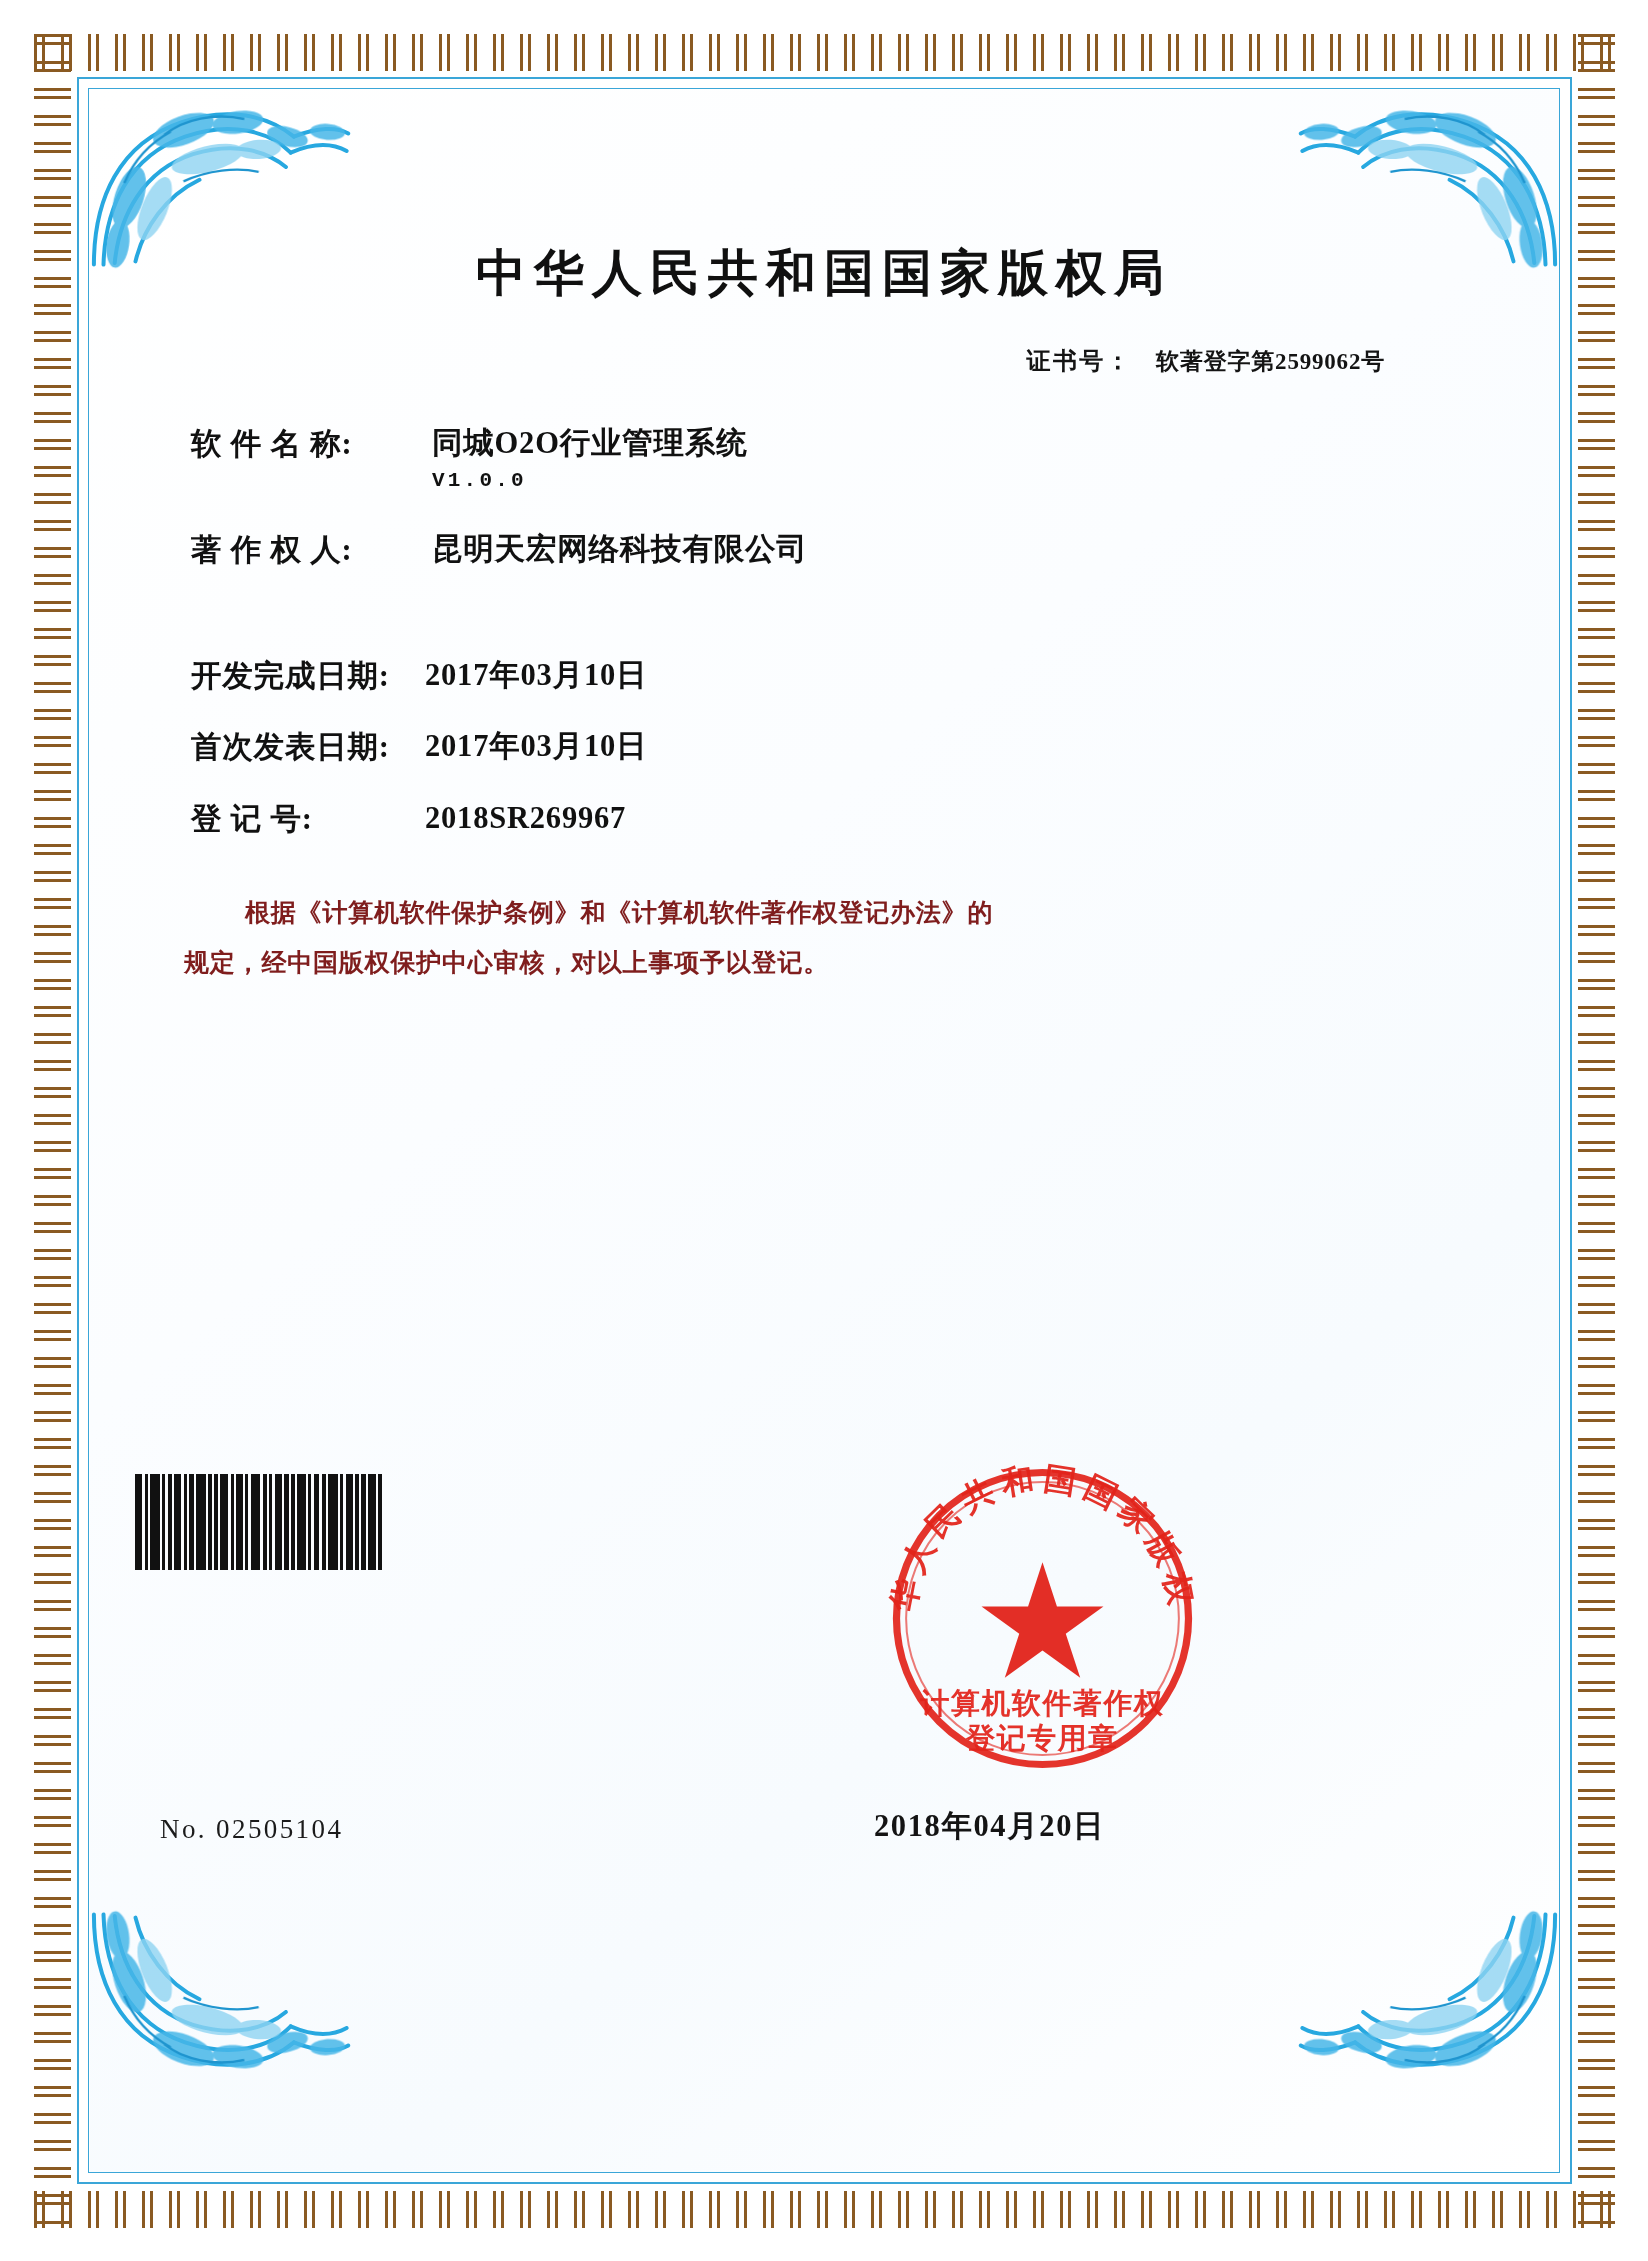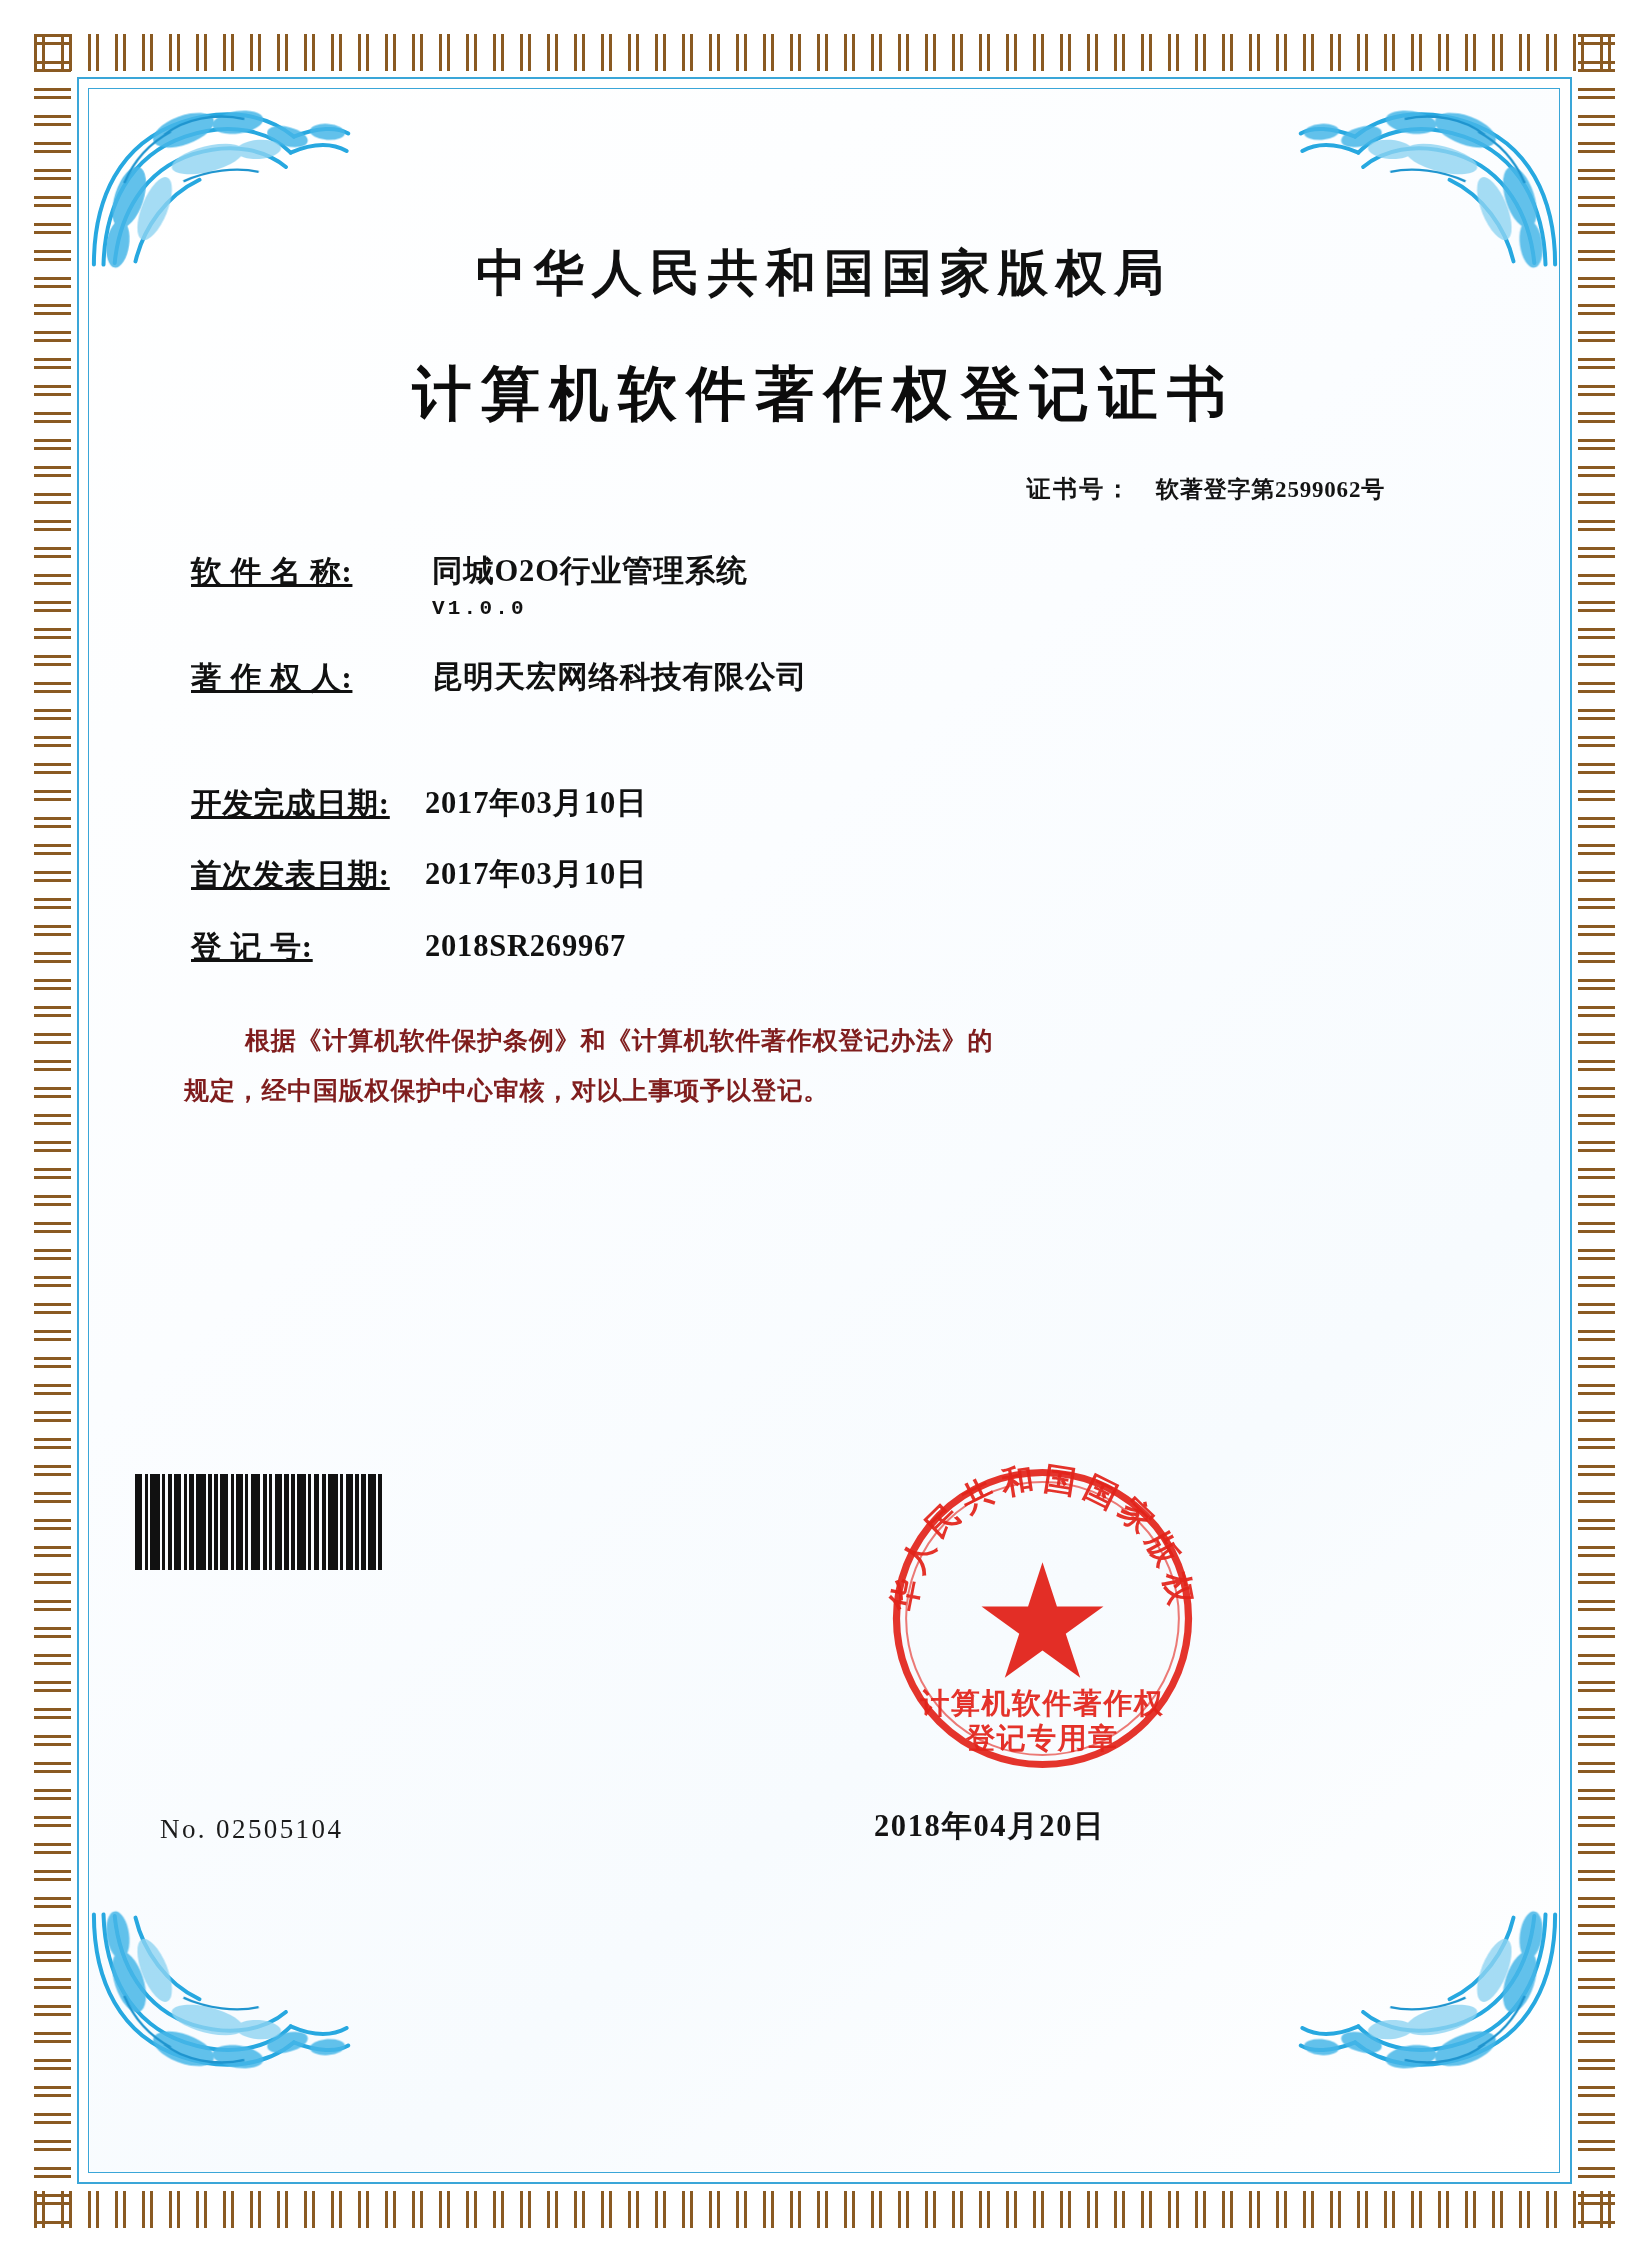--- a/index.html
+++ b/index.html
@@ -153,21 +153,20 @@
     margin-bottom: 35px;
   }
   .field-label {
     width: 241px;
     flex: 0 0 241px;
     font-size: 30.5px;
     font-weight: bold;
     color: #111111;
     letter-spacing: 0.8px;
     white-space: nowrap;
-    text-decoration: underline;
   }
   .field-value {
     font-size: 30.5px;
     font-weight: bold;
     color: #111111;
     letter-spacing: 0.8px;
     line-height: 1.28;
   }
   .field-value .ver {
     display: block;
@@ -374,21 +373,20 @@
         <path d="M46,120 C58,92 78,70 104,56"></path>
         <path d="M120,118 C150,104 186,100 214,106"></path>
       </g>
     </svg>
   </div>
 
   <div class="content">
 
     <div class="title-cn">中华人民共和国国家版权局</div>
 
-    <div class="title-main">计算机软件著作权登记证书</div>
 
     <div class="cert-no-row">
       <span class="cert-no-label">证书号：</span>
       <span class="cert-no-value">软著登字第2599062号</span>
     </div>
 
     <div class="fields">
 
       <div class="field-row">
         <div class="field-label">软 件 名 称:</div>

